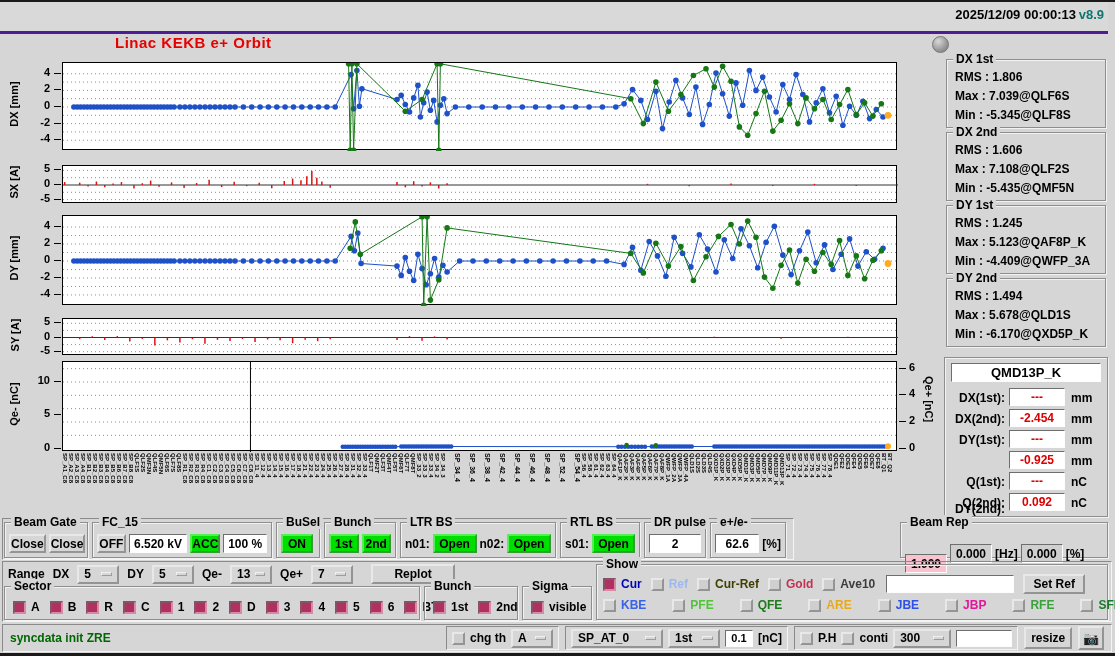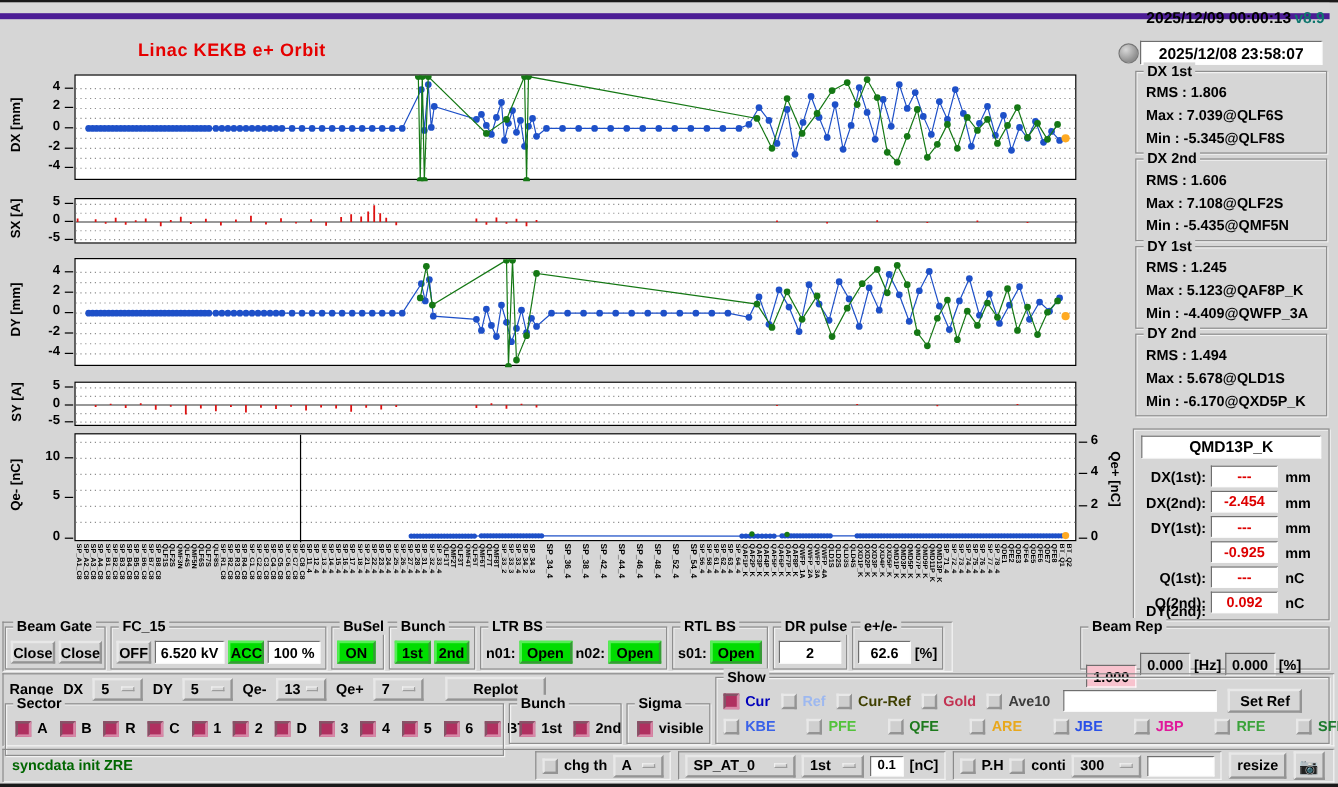--- a/index.html
+++ b/index.html
@@ -1,21 +1,21 @@
 <!DOCTYPE html>
 <html><head>
 <meta charset="utf-8">
 <style>
   html,body{margin:0;padding:0;background:#b8b8b8;}
   *{box-sizing:border-box;}
   .screen{position:relative;width:1115px;height:656px;background:#d6d6d6;
     font-family:"Liberation Sans",sans-serif;overflow:hidden;
     border-top:2px solid #1a1a1a;border-bottom:3px solid #1a1a1a;}
-  .topbar{position:absolute;left:0;top:0;width:1108px;height:14px;background:#d9d9d9;
-    border-bottom:5px solid #4c1d95;padding-left:48px;}
+  .topbar{position:absolute;left:0;top:0;width:1108px;height:32px;background:#d9d9d9;
+    border-bottom:3px solid #4c1d95;padding-left:48px;}
   .topbar .dt{position:absolute;right:32px;top:5px;font-size:13px;font-weight:bold;color:#000;}
   .topbar .ver{position:absolute;right:4px;top:5px;font-size:13px;font-weight:bold;color:#0f766e;}
   .main-title{position:absolute;left:115px;top:32px;font-size:15px;font-weight:bold;color:#e60000;letter-spacing:.5px;}
   .lamp{position:absolute;left:932px;top:34px;width:17px;height:17px;border-radius:50%;
     background:radial-gradient(circle at 35% 30%,#d8d8d8,#8e8e8e 70%);border:1px solid #777;}
   .field{background:#fff;border:1px solid;border-color:#6e6e6e #fdfdfd #fdfdfd #6e6e6e;
     font-weight:bold;font-size:12px;color:#000;display:flex;align-items:center;justify-content:center;}
   .field.gray{background:#cfcfcf;}
   .field.pink{background:#f8c3ce;margin-top:20px;}
   .field.red-text{color:#dd0000;}
@@ -57,21 +57,20 @@
 
 <div class="screen">
 
   <div class="topbar">
     <span class="dt">2025/12/09 00:00:13</span>
     <span class="ver">v8.9</span>
   </div>
 
   <div class="main-title">Linac KEKB e+ Orbit</div>
   <div class="lamp"></div>
-  <div class="field" style="position:absolute;left:950px;top:32px;width:152px;height:20px;font-size:13px;">2025/12/08 23:58:07</div>
 
   <div id="stats-groups">
       <div class="group" style="left: 946px; top: 57px; width: 160px; height: 69px;">
         <span class="glabel">DX 1st</span>
         <div class="statline" style="left: 8px; top: 10px; position: absolute;">RMS :  1.806</div>
         <div class="statline" style="left: 8px; top: 29px; position: absolute;">Max :  7.039@QLF6S</div>
         <div class="statline" style="left: 8px; top: 48px; position: absolute;">Min :  -5.345@QLF8S</div>
       </div>
       <div class="group" style="left: 946px; top: 130px; width: 160px; height: 69px;">
         <span class="glabel">DX 2nd</span>
@@ -978,21 +977,21 @@
         <span class="dash"></span>
       </span>
       <span class="lbl">Qe+</span>
       <span class="dd" style="width: 42px;">
         <span>7</span>
         <span class="dash"></span>
       </span>
       <div class="btn" style="width: 84px; height: 20px; margin-left: 10px;">Replot</div>
     </div>
   <div id="checkgroups">
-      <div class="group" style="left: 4px; top: 584px; width: 416px; height: 44px;">
+      <div class="group" style="left: 4px; top: 584px; width: 416px; height: 34px;">
         <span class="glabel">Sector</span>
         <div class="grow" style="padding: 13px 6px 3px 8px; gap: 10px;">
           <span class="cbitem">
             <span class="cbox on"></span>
             <span class="lbl">A</span>
           </span>
           <span class="cbitem">
             <span class="cbox on"></span>
             <span class="lbl">B</span>
           </span>

